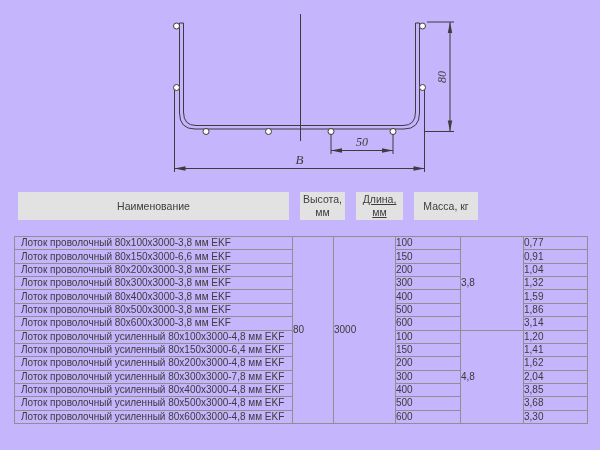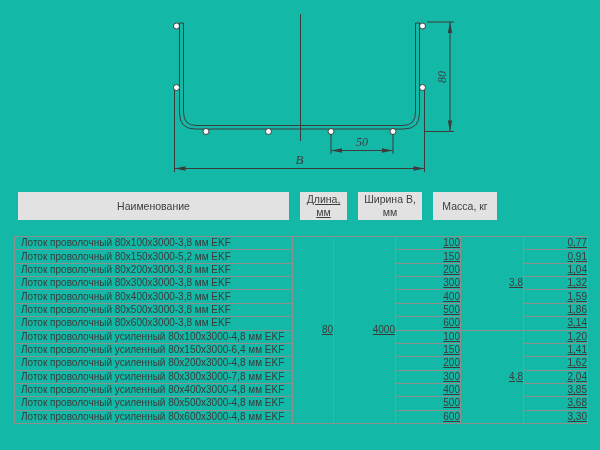--- a/index.html
+++ b/index.html
@@ -1,17 +1,17 @@
 <!DOCTYPE html>
 <html><head>
 <meta charset="utf-8">
 <style>
   html,body{margin:0;padding:0;}
   body{font-family:"Liberation Sans",sans-serif;background:#fff;}
-  #canvas{position:relative;width:600px;height:450px;background:#14b8a6;overflow:hidden;}
+  #canvas{position:relative;width:600px;height:450px;background:#c4b5fd;overflow:hidden;}
 
   
   #drawing{position:absolute;left:140px;top:0;width:330px;height:190px;}
   .dim-text{font-family:"Liberation Serif",serif;font-style:italic;fill:#3c3c3c;}
 
   
   .thead{position:absolute;left:18px;top:192px;width:568px;height:28px;display:flex;gap:11px;}
   .th{background:#e2e2e2;color:#3e3e3e;font-size:10.5px;line-height:1.22;
       display:flex;align-items:center;justify-content:center;text-align:center;}
   .th-name{width:271px;}
@@ -20,21 +20,21 @@
   .th-w{width:64px;}
   .th-t{width:62px;}
   .th-m{width:64px;}
 
   
   #spec-table{position:absolute;left:14px;top:236px;border-collapse:collapse;
       table-layout:fixed;width:573px;}
   #spec-table td{border:1px solid #8f8f8f;padding:0;color:#3b3b3b;font-size:10px;
       line-height:1;height:12.36px;vertical-align:middle;overflow:hidden;white-space:nowrap;}
   #spec-table td.c-name{text-align:left;padding-left:6px;}
-  #spec-table td.c-num{text-align:right;text-decoration:underline;}
+  #spec-table td.c-num{text-align:left;}
 </style>
 </head>
 <body>
 
 <div id="canvas">
 
   <svg id="drawing" viewBox="140 0 330 190" fill="none" stroke="#3c3c3c" stroke-width="1">
 
     <path d="M300.5 14 V141"></path>
 
@@ -72,45 +72,45 @@
     <g>
       <path d="M174.5 168.5 H424.5"></path>
       <polygon points="174.5,168.5 185.5,166.3 185.5,170.7" fill="#3c3c3c" stroke="none"></polygon>
       <polygon points="424.5,168.5 413.5,166.3 413.5,170.7" fill="#3c3c3c" stroke="none"></polygon>
       <text class="dim-text" x="299.5" y="164" font-size="13" stroke="none" text-anchor="middle">B</text>
     </g>
   </svg>
 
   <div class="thead">
     <div class="th th-name">Наименование</div>
+    <div class="th th-h">Высота, мм</div>
     <div class="th th-l">Длина, мм</div>
-    <div class="th th-w">Ширина В, мм</div>
     <div class="th th-m">Масса, кг</div>
   </div>
 
   <table id="spec-table">
     <colgroup>
       <col style="width:278px">
         <col style="width:41px">
         <col style="width:62px">
       <col style="width:65px">
         <col style="width:63px">
         <col style="width:64px">
     </colgroup>
     <tbody>
         <tr>
           <td class="c-name">Лоток проволочный 80х100х3000-3,8 мм EKF</td>
           <td class="c-num" rowspan="14">80</td>
-          <td class="c-num" rowspan="14">4000</td>
+          <td class="c-num" rowspan="14">3000</td>
           <td class="c-num">100</td>
           <td class="c-num" rowspan="7">3,8</td>
           <td class="c-num">0,77</td>
         </tr>
         <tr>
-          <td class="c-name">Лоток проволочный 80х150х3000-5,2 мм EKF</td>
+          <td class="c-name">Лоток проволочный 80х150х3000-6,6 мм EKF</td>
           <td class="c-num">150</td>
           <td class="c-num">0,91</td>
         </tr>
         <tr>
           <td class="c-name">Лоток проволочный 80х200х3000-3,8 мм EKF</td>
           <td class="c-num">200</td>
           <td class="c-num">1,04</td>
         </tr>
         <tr>
           <td class="c-name">Лоток проволочный 80х300х3000-3,8 мм EKF</td>

